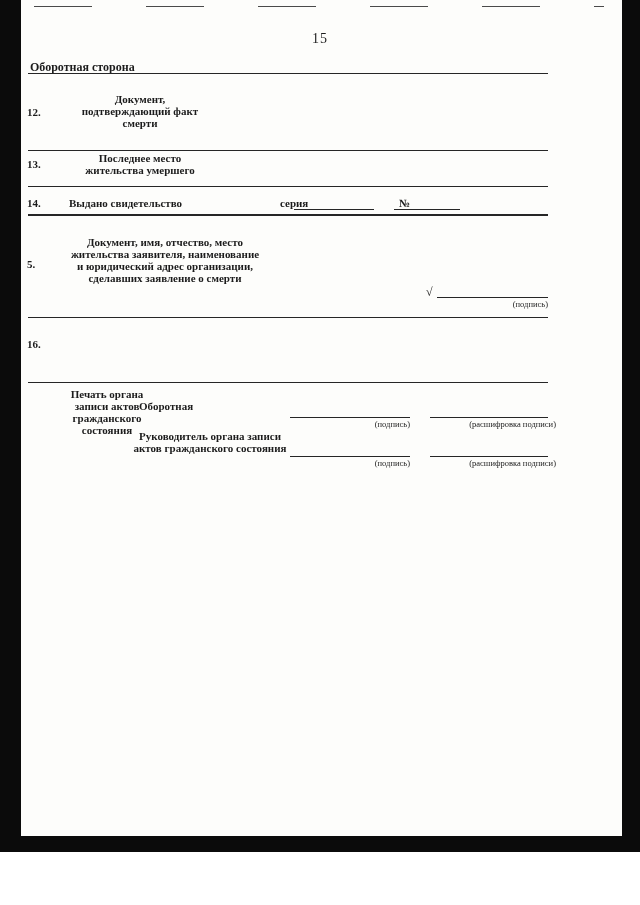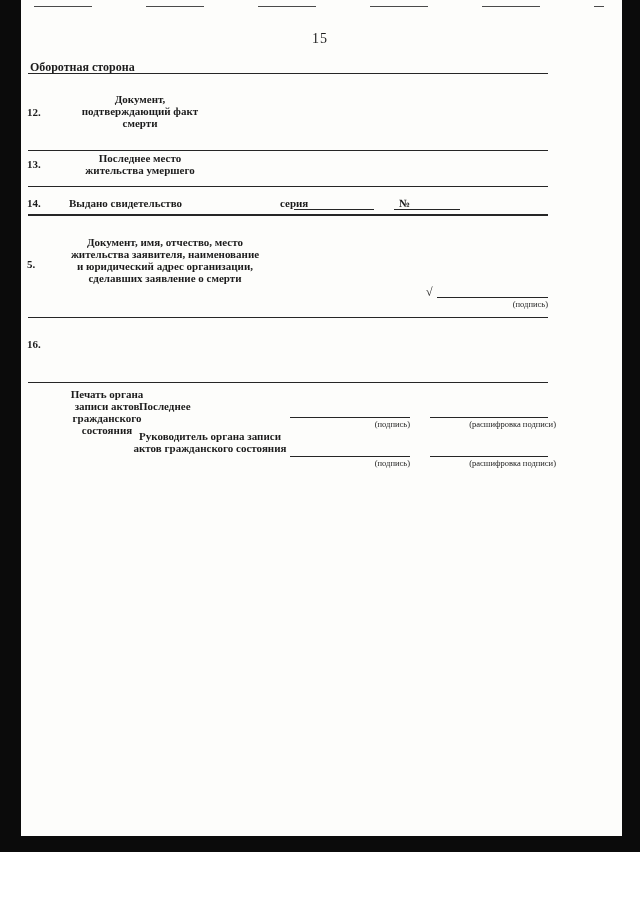--- a/index.html
+++ b/index.html
@@ -87,21 +87,21 @@
   <div class="rule" style="top:317px;"></div>
 
   <div class="num" style="left:27px; top:338px;">16.</div>
   <div class="rule" style="top:382px;"></div>
 
   <div class="lbl" style="left:28px; top:388px; width:100px;margin-left:29px;">Печать органа
 записи актов
 гражданского
 состояния</div>
 
-  <div class="inline-lbl" style="left:120px; top:400px;">Последнее</div>
+  <div class="inline-lbl" style="left:120px; top:400px;">Оборотная</div>
   <div class="seg" style="left:290px; top:417px; width:120px;"></div>
   <div class="cap" style="left:290px; top:420px; width:120px;">(подпись)</div>
   <div class="seg" style="left:430px; top:417px; width:118px;"></div>
   <div class="cap" style="left:422px; top:420px; width:134px;">(расшифровка подписи)</div>
 
   <div class="lbl" style="left:120px; top:430px; width:180px;">Руководитель органа записи
 актов гражданского состояния</div>
   <div class="seg" style="left:290px; top:456px; width:120px;"></div>
   <div class="cap" style="left:290px; top:459px; width:120px;">(подпись)</div>
   <div class="seg" style="left:430px; top:456px; width:118px;"></div>

